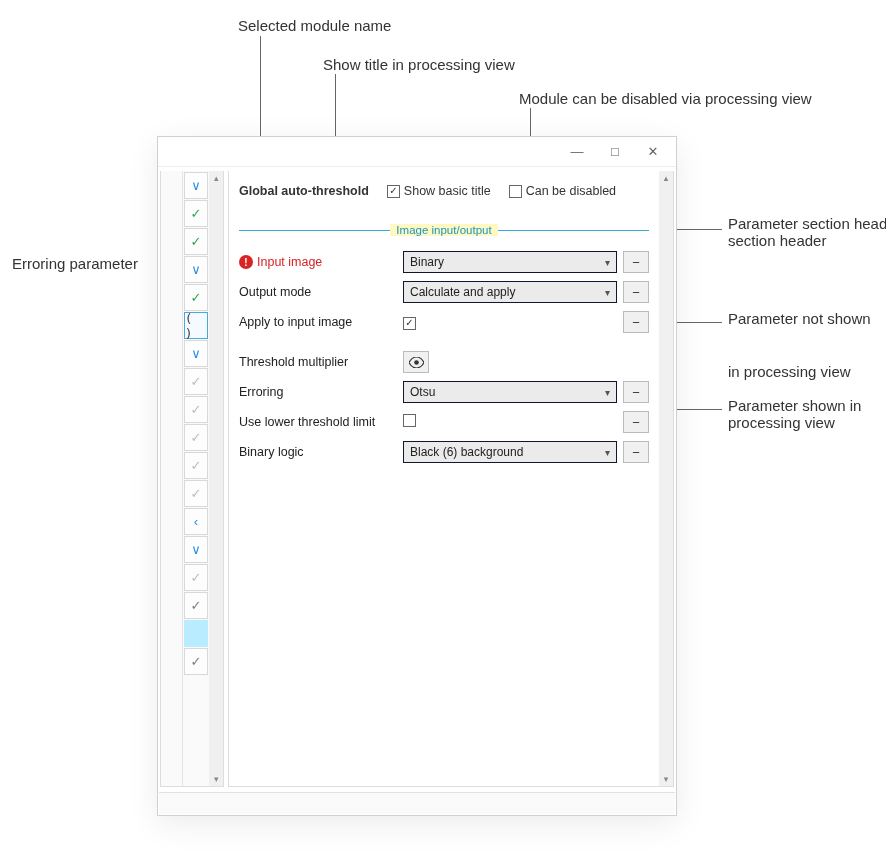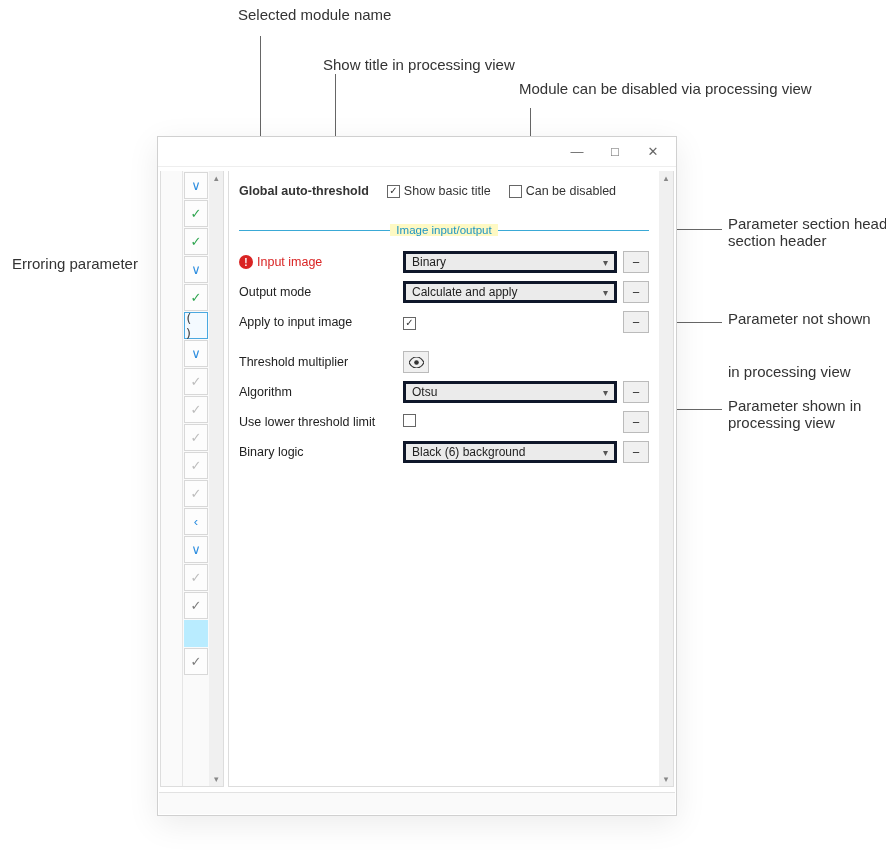--- a/index.html
+++ b/index.html
@@ -182,21 +182,21 @@
   }
   .param-label.error { color:#d92424; display:flex; align-items:center; gap:4px; }
   .err-icon {
     width:14px;height:14px;border-radius:50%;background:#d92424;color:#fff;
     display:flex;align-items:center;justify-content:center;font-size:10px;font-weight:700;
   }
   .param-control { flex:1; }
   .select-box {
     width: 100%;
     height: 22px;
-    border:3px solid #0f172a;
+    border:1px solid #0f172a;
     background:#ebebeb;
     display:flex;align-items:center;justify-content:space-between;
     padding: 0 6px;
     font-size:12px;color:#222;
   }
   .select-box .chev { font-size:10px;color:#555; }
   .text-input {
     width:100%;height:22px;border:1px solid #aaa;background:#fff;
     padding:0 6px;font-size:12px;
   }
@@ -233,23 +233,23 @@
 
   
   .g-blue { color:#2f8fe0; }
   .g-green { color:#2da44e; }
   .g-gray { color:#bcbcbc; }
   .g-darkgray { color:#7a7a7a; }
 </style>
 </head>
 <body>
 
-<div class="anno" style="left:238px;top:6px;">Selected module name</div>
+<div class="anno" style="left:238px;top:17px;">Selected module name</div>
 <div class="anno" style="left:323px;top:56px;">Show title in processing view</div>
-<div class="anno" style="left:519px;top:80px;">Module can be disabled via processing view</div>
+<div class="anno" style="left:519px;top:90px;">Module can be disabled via processing view</div>
 <div class="anno" style="left:12px;top:255px;">Erroring parameter</div>
 <div class="anno" style="left:728px;top:215px;">Parameter section header</div>
 <div class="anno" style="left:728px;top:232px;">section header</div>
 <div class="anno" style="left:728px;top:310px;">Parameter not shown</div>
 <div class="anno" style="left:728px;top:327px;margin-top:36px;">in processing view</div>
 <div class="anno" style="left:728px;top:397px;">Parameter shown in</div>
 <div class="anno" style="left:728px;top:414px;">processing view</div>
 
 <div class="anno-line" style="left:260px;top:36px;width:1px;height:142px;"></div>
 <div class="arrowhead-down" style="left:256px;top:178px;"></div>
@@ -368,21 +368,21 @@
           <div class="param-label">Threshold multiplier</div>
           <div class="vis-btn">
             <svg width="15" height="11" viewBox="0 0 15 11">
               <path d="M7.5 0C3.5 0 0.8 4 0 5.5 0.8 7 3.5 11 7.5 11c4 0 6.7-4 7.5-5.5C14.2 4 11.5 0 7.5 0z" fill="none" stroke="#333" stroke-width="1.2"></path>
               <circle cx="7.5" cy="5.5" r="2.3" fill="#333"></circle>
             </svg>
           </div>
         </div>
 
         <div class="param-row">
-          <div class="param-label">Algorithm</div>
+          <div class="param-label">Erroring</div>
           <div class="param-control">
             <div class="select-box">
               <span>Otsu</span>
                 <span class="chev">▾</span>
             </div>
           </div>
           <div class="vis-btn">
               <span>−</span>
             </div>
         </div>

